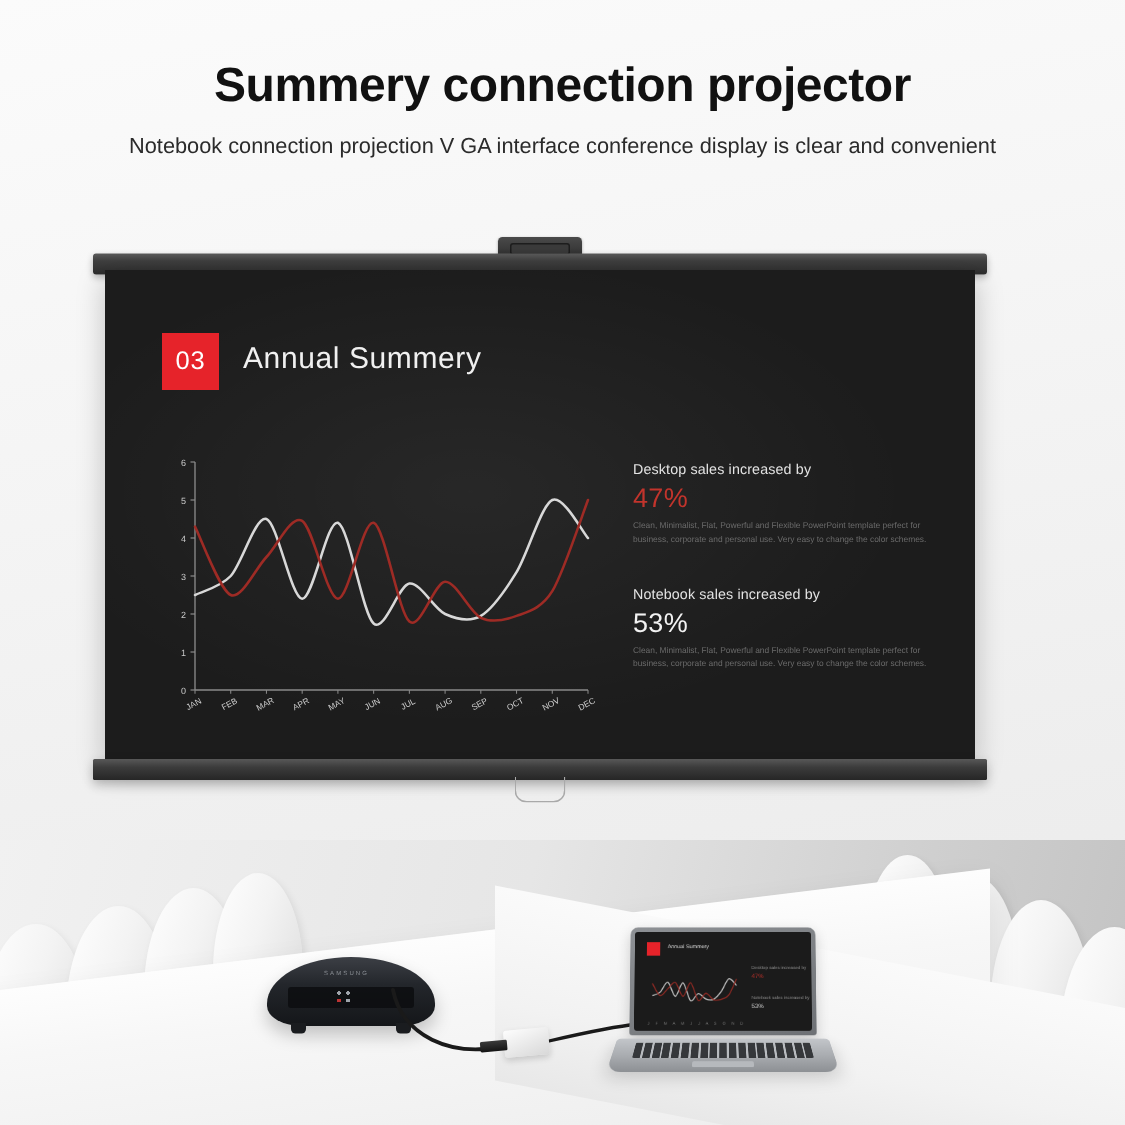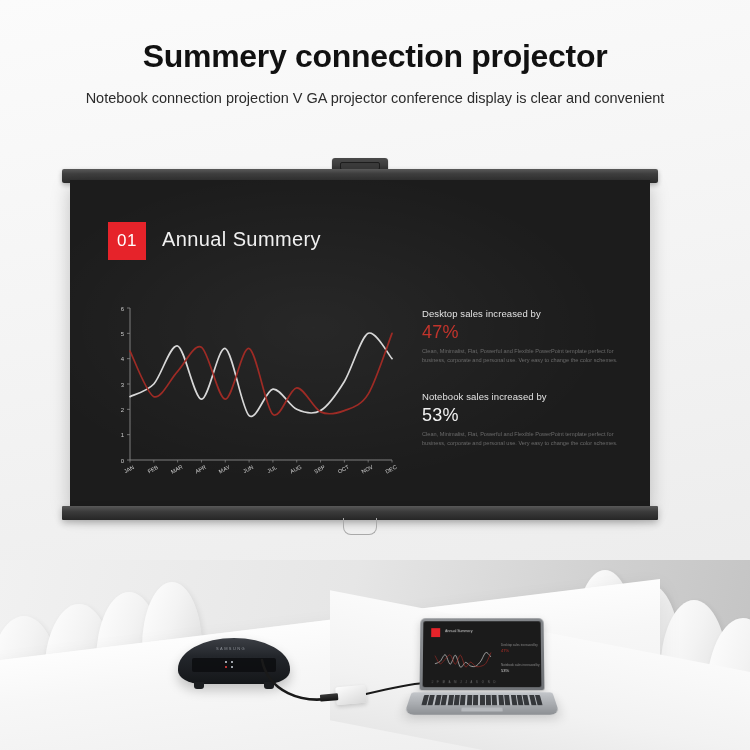--- a/index.html
+++ b/index.html
@@ -201,31 +201,31 @@
   .mini-p{ position:absolute; left:78px; font-size:3px; color:#8a8a8a; filter:blur(.35px); line-height:4px;}
   .mini-num{ font-size:4px; }
 </style>
 </head>
 <body>
 
 <div class="page">
 
   <div class="header">
     <div class="title">Summery connection projector</div>
-    <div class="subtitle">Notebook connection projection  V  GA projector conference display is clear and convenient</div>
+    <div class="subtitle">Notebook connection projection  V  GA interface conference display is clear and convenient</div>
   </div>
 
   <div class="screen-wrap">
 
     <div class="mount"></div>
     <div class="top-bar"></div>
 
     <div class="screen">
 
-      <div class="badge">01</div>
+      <div class="badge">03</div>
       <div class="slide-title">Annual Summery</div>
 
       <div class="chart">
         <svg id="chart-svg" width="290" height="178" viewBox="0 0 290 178">
             <line x1="22" y1="6" x2="22" y2="158" stroke="#8a8a8a" stroke-width="0.9"></line>
             <line x1="22" y1="158" x2="284" y2="158" stroke="#8a8a8a" stroke-width="0.9"></line>
             <line x1="19" y1="158" x2="22" y2="158" stroke="#8a8a8a" stroke-width="0.8"></line>
             <text x="16" y="160.6" text-anchor="end" font-size="6" fill="#c9c9c9" font-family="&quot;Liberation Sans&quot;, sans-serif">0</text>
             <line x1="19" y1="132.66666666666666" x2="22" y2="132.66666666666666" stroke="#8a8a8a" stroke-width="0.8"></line>
             <text x="16" y="135.26666666666665" text-anchor="end" font-size="6" fill="#c9c9c9" font-family="&quot;Liberation Sans&quot;, sans-serif">1</text>

